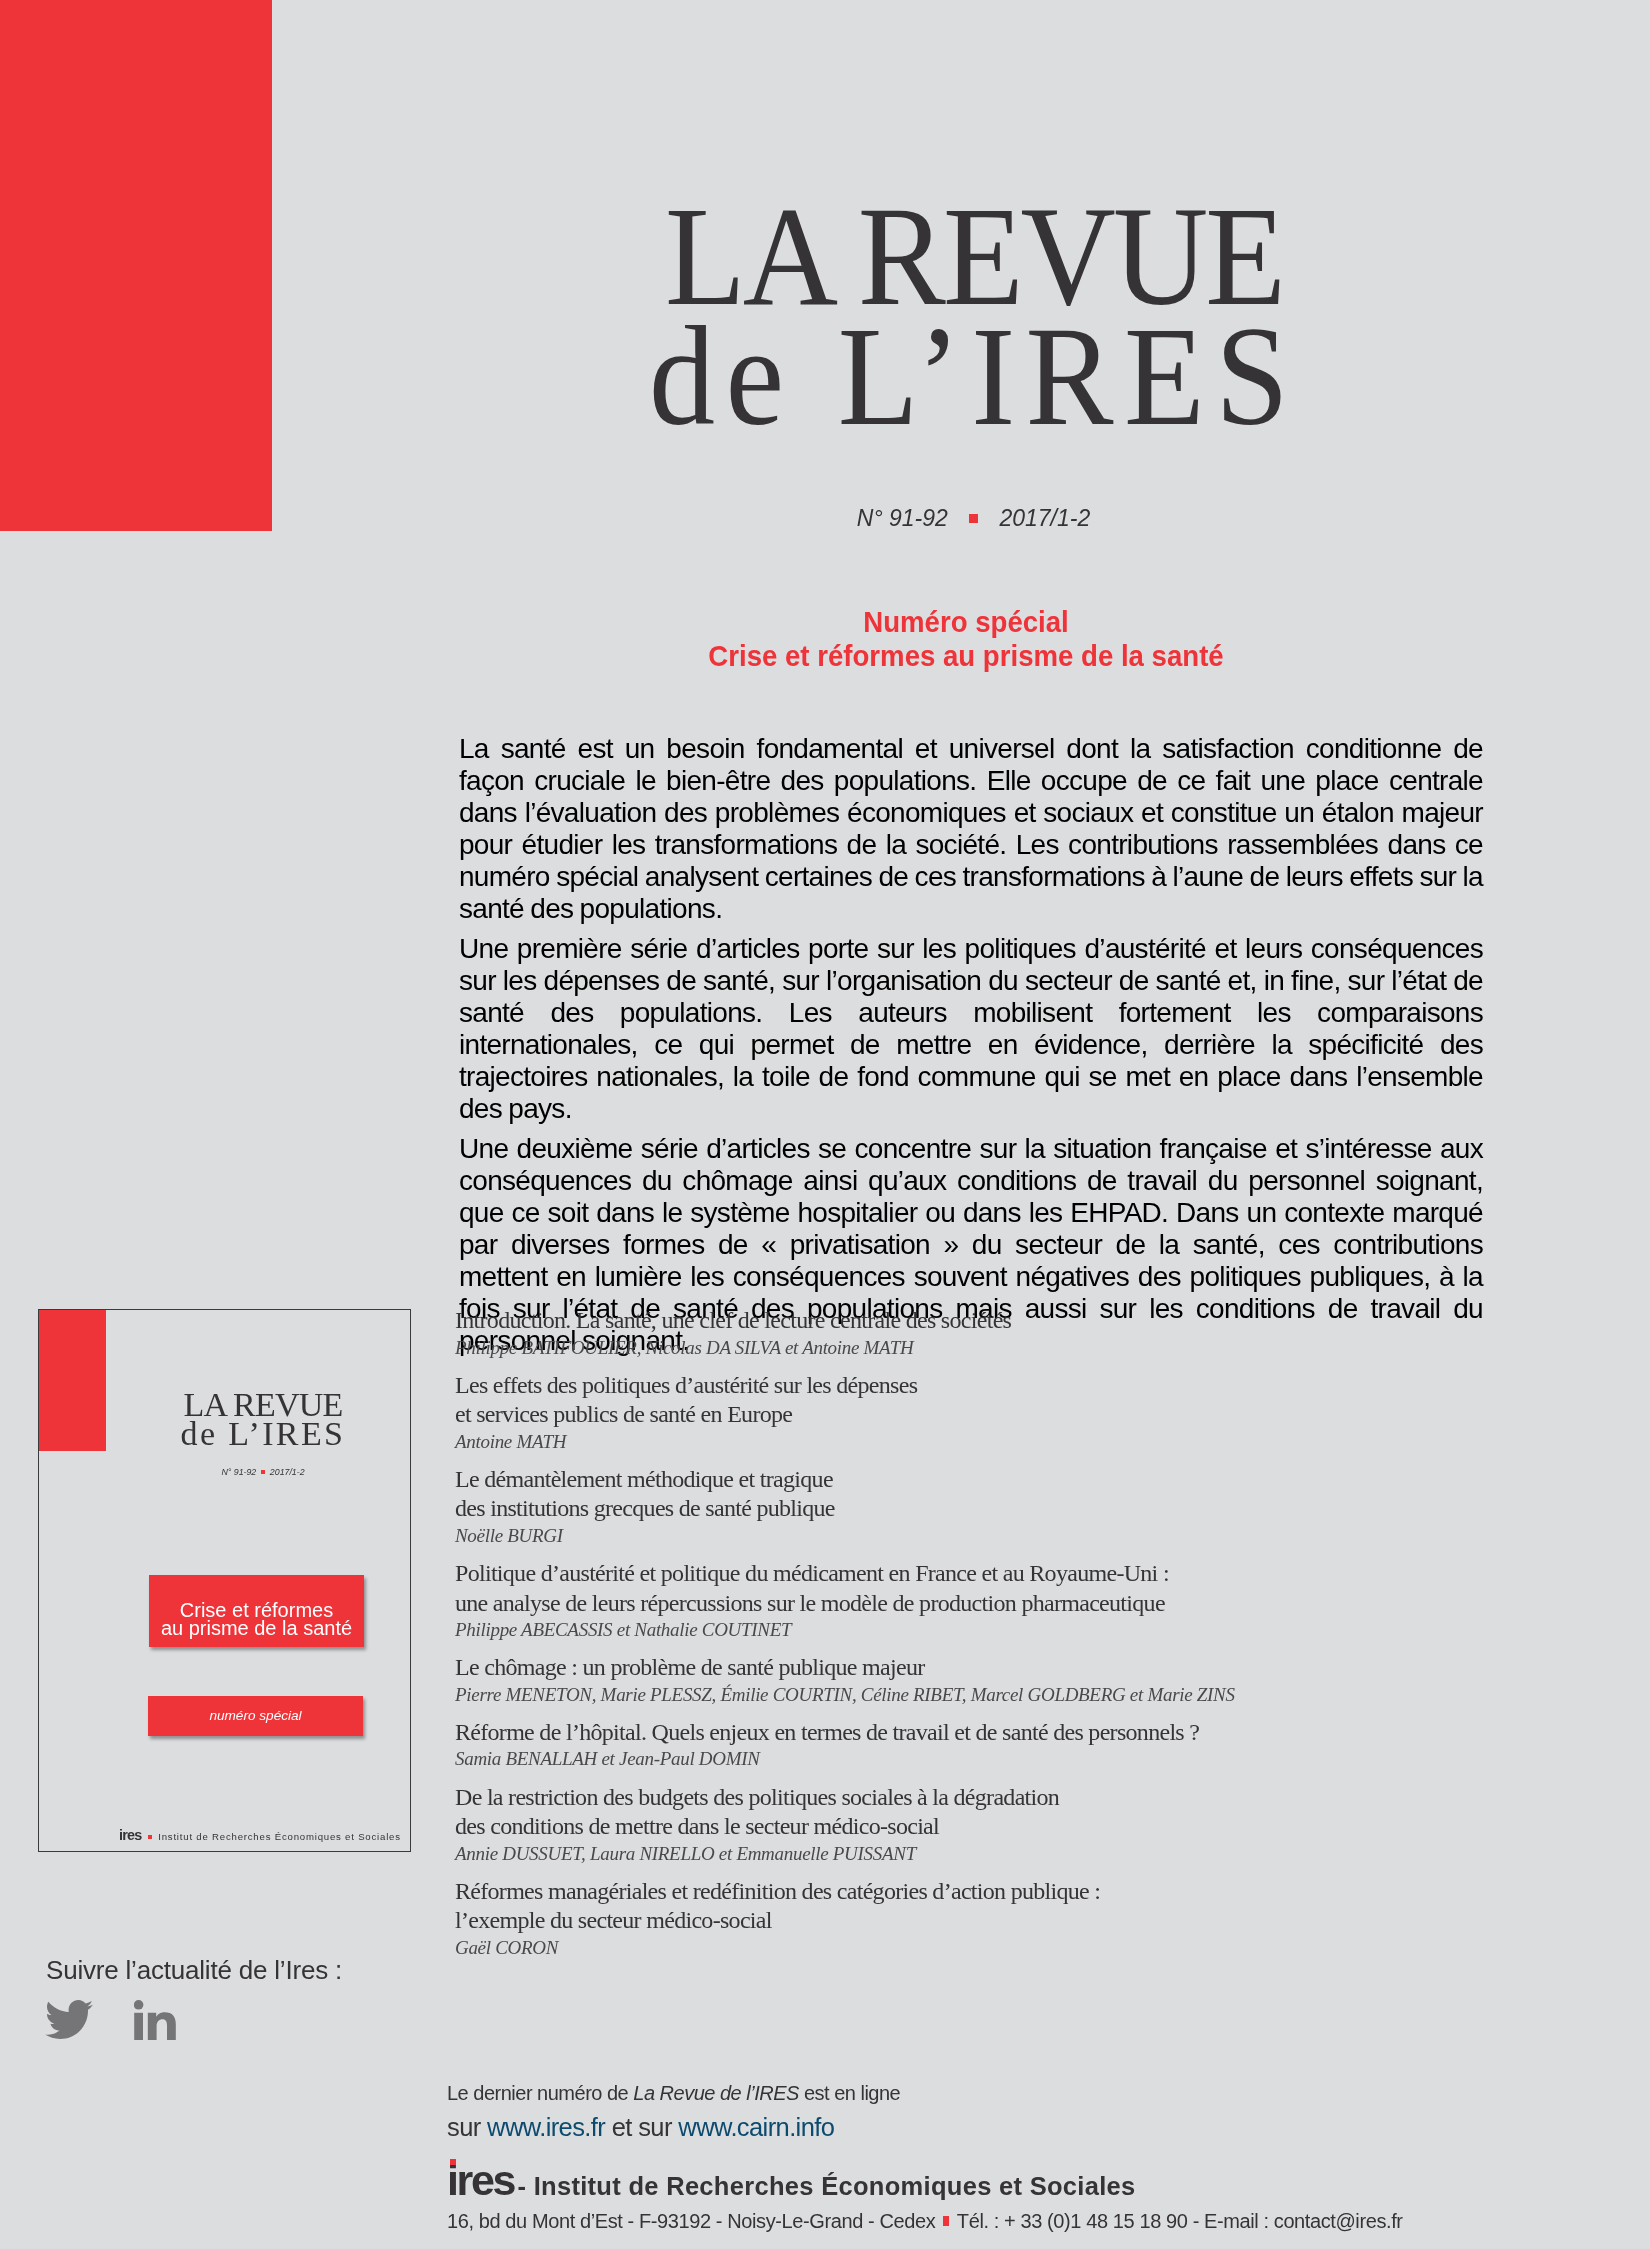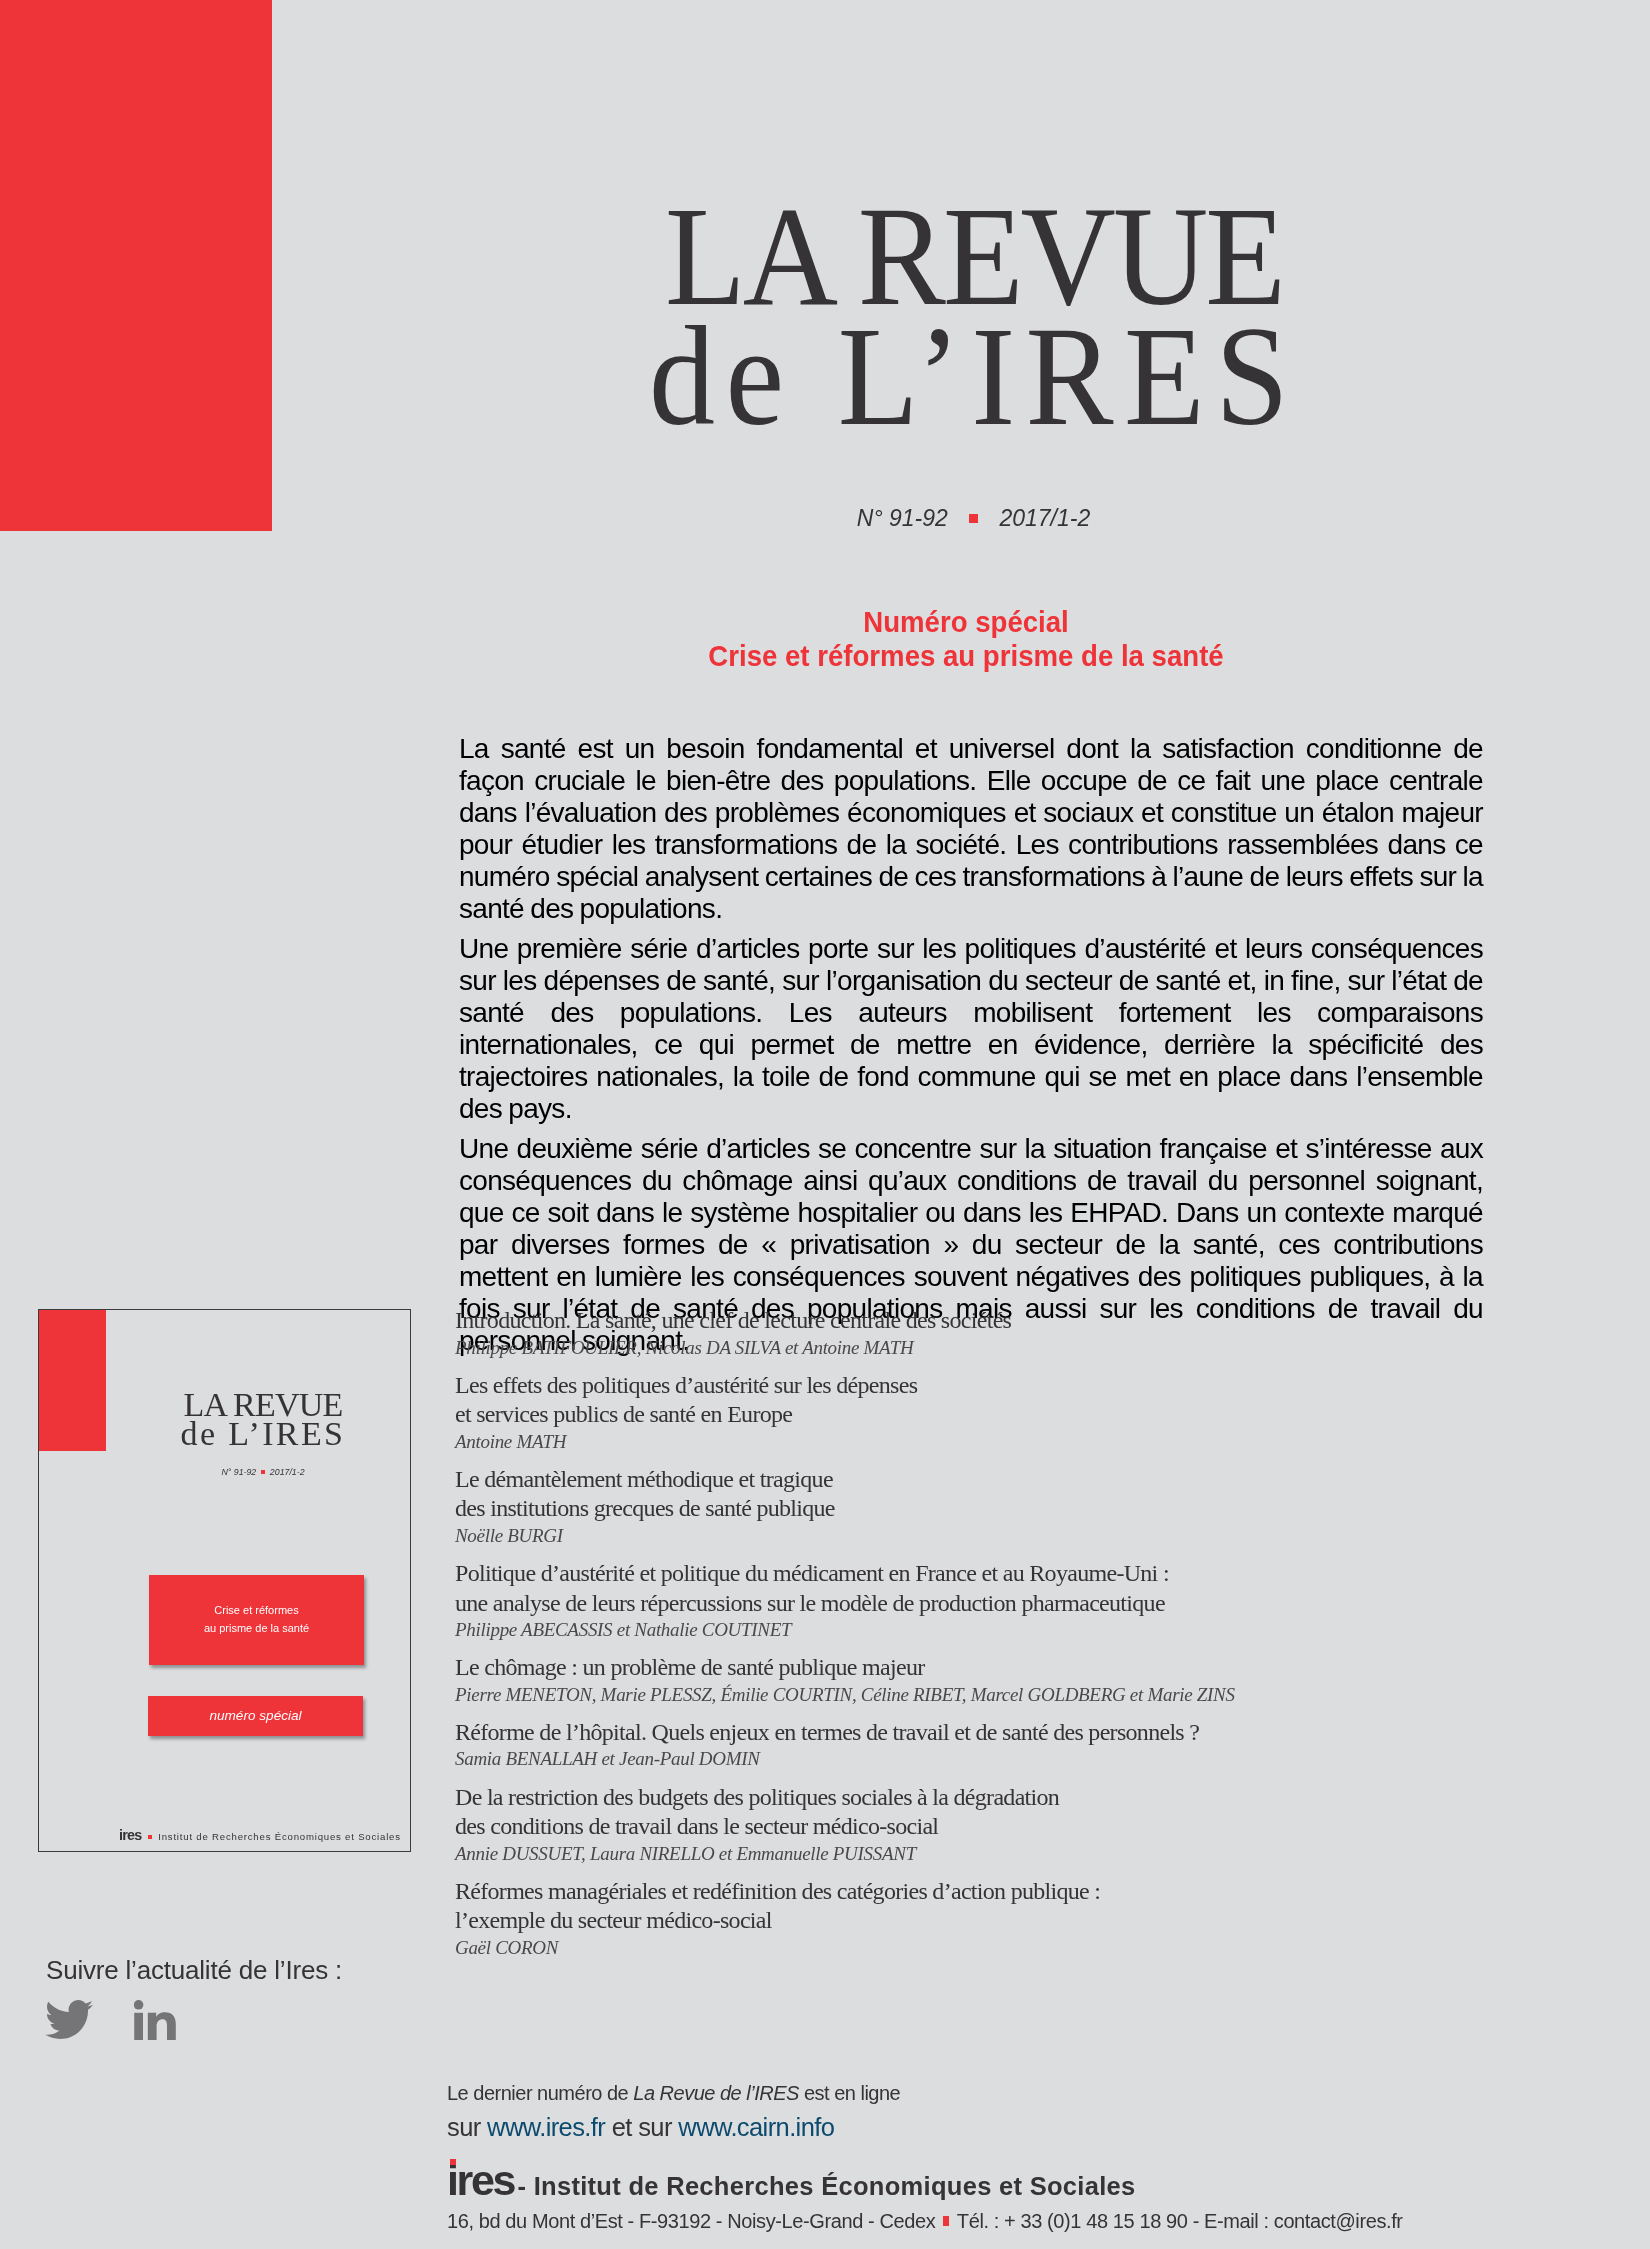--- a/index.html
+++ b/index.html
@@ -70,23 +70,23 @@
   }
   .thumb .t-title span { display:block; }
   .thumb .t-title .a { letter-spacing: -0.8px; }
   .thumb .t-title .b { letter-spacing: 2.4px; }
   .thumb .t-issue {
     position:absolute; left: 120px; top: 157px; width: 208px; text-align:center;
     font-style: italic; font-size: 8.8px; color:#353335;
   }
   .thumb .t-issue .sq { display:inline-block; width:4px; height:4px; background:#ee3339; margin:0 4.8px 0.8px 4.8px; vertical-align: middle; }
   .thumb .box1 {
-    position:absolute; left: 110px; top: 265px; width: 215px; height: 90px;
+    position:absolute; left: 110px; top: 265px; width: 215px; height: 72px;
     background:#ee3339; color:#fff; text-align:center; box-shadow: 2.4px 3.2px 3.2px rgba(0,0,0,0.35);
-    font-size: 11px; line-height: 17.6px; padding-top: 27px; box-sizing: border-box;
+    font-size: 20px; line-height: 17.6px; padding-top: 27px; box-sizing: border-box;
   }
   .thumb .box1 span { display:block; }
   .thumb .box2 {
     position:absolute; left: 109px; top: 386px; width: 215px; height: 40px;
     background:#ee3339; color:#fff; text-align:center; box-shadow: 2.4px 3.2px 3.2px rgba(0,0,0,0.35);
     font-style: italic; font-size: 13.6px; line-height: 40px;
   }
   .thumb .t-logo {
     position:absolute; left: 80px; top: 517px; white-space: nowrap; font-size: 9.6px; color:#353335; letter-spacing: 0.8px;
   }
@@ -173,21 +173,21 @@
   </div>
   <div class="toc-item">
     <div class="toc-title">
         <span>Réforme de l’hôpital. Quels enjeux en termes de travail et de santé des personnels ?</span>
       </div>
     <div class="toc-authors">Samia BENALLAH et Jean-Paul DOMIN</div>
   </div>
   <div class="toc-item">
     <div class="toc-title">
         <span>De la restriction des budgets des politiques sociales à la dégradation</span>
-        <span>des conditions de travail dans le secteur médico-social</span>
+        <span>des conditions de mettre dans le secteur médico-social</span>
       </div>
     <div class="toc-authors">Annie DUSSUET, Laura NIRELLO et Emmanuelle PUISSANT</div>
   </div>
   <div class="toc-item">
     <div class="toc-title">
         <span>Réformes managériales et redéfinition des catégories d’action publique :</span>
         <span>l’exemple du secteur médico-social</span>
       </div>
     <div class="toc-authors">Gaël CORON</div>
   </div>

